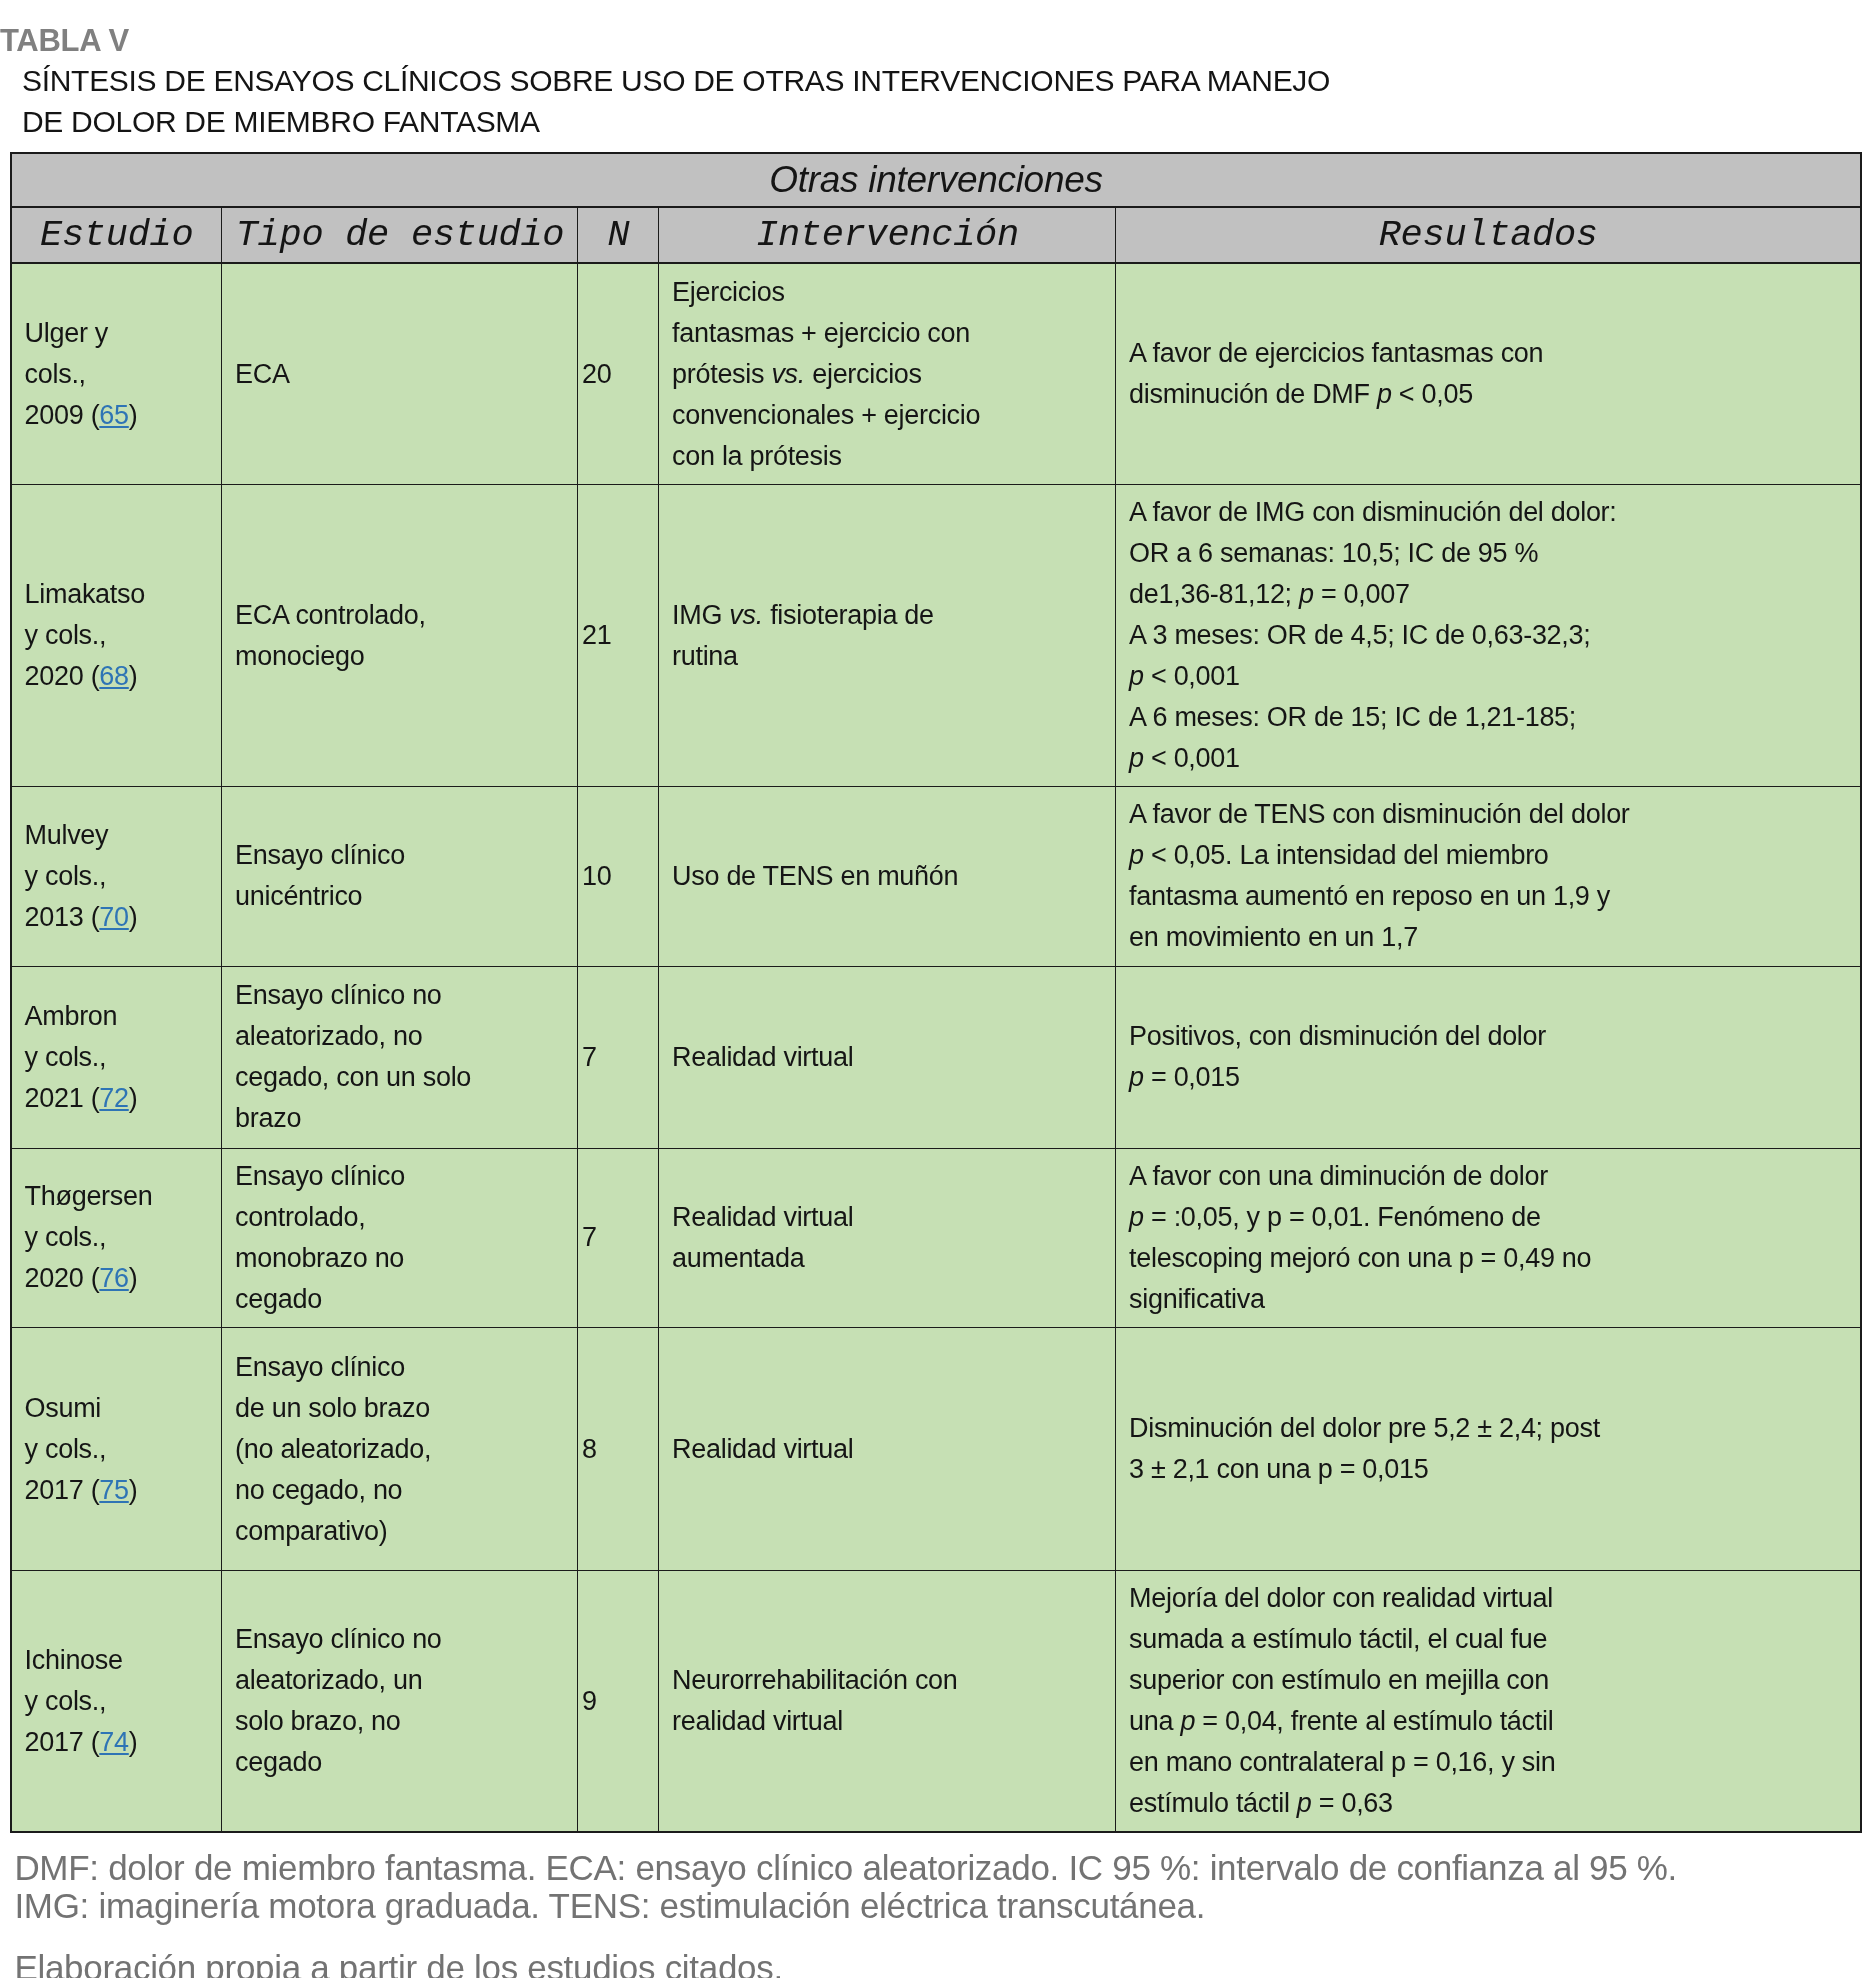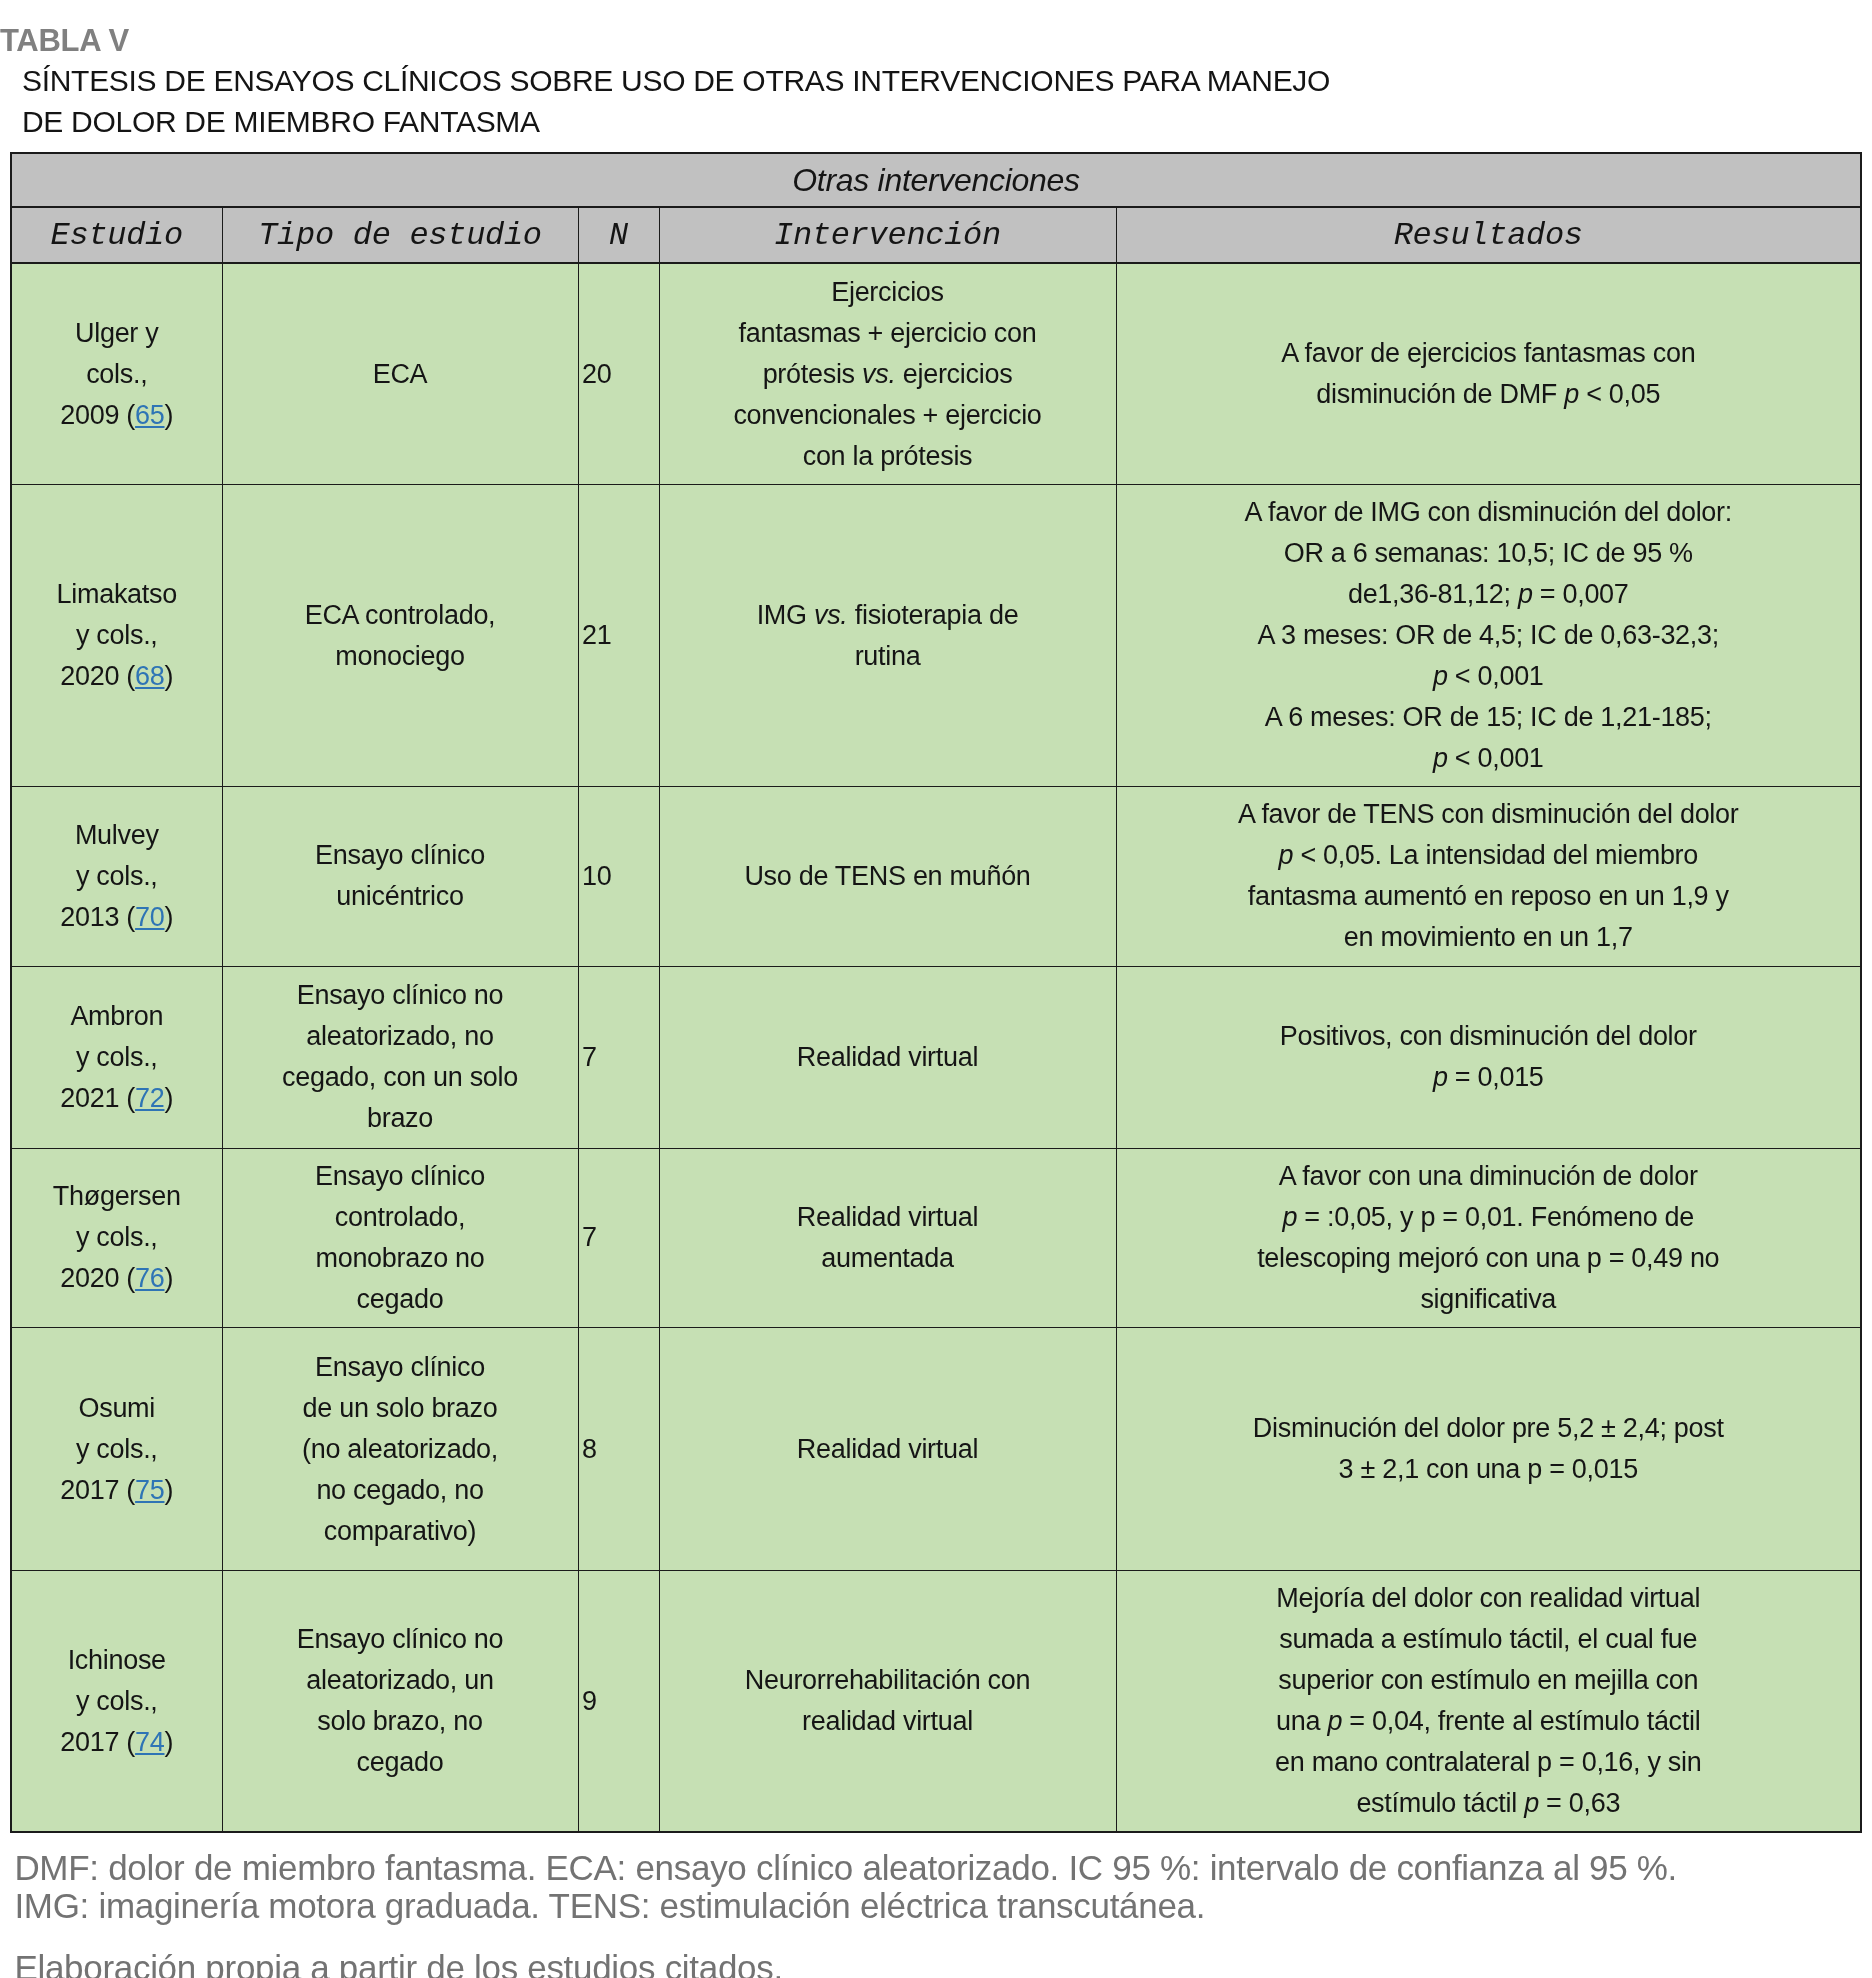--- a/index.html
+++ b/index.html
@@ -22,28 +22,28 @@
   table.main{
     border-collapse:collapse;table-layout:fixed;
     width:1851px;margin:10.8px auto 0;
     border:2.7px solid #1b1b1b;
   }
   col.c1{width:211px}col.c2{width:356px}col.c3{width:81px}col.c4{width:457px}col.c5{width:745px}
   th,td{border:1.8px solid #1b1b1b;}
   thead th{
     background:var(--header-gray);
     font-style:italic;font-weight:normal;
-    font-size:32px;text-align:center;vertical-align:middle;
+    font-size:37px;text-align:center;vertical-align:middle;
   }
   tr.group-row th{height:54px;border-bottom:2.7px solid #1b1b1b;}
   tr.col-headers th{height:56px;border-bottom:2.7px solid #1b1b1b;font-family:Liberation Mono, monospace;}
   tbody td{
     background:var(--cell-green);
     font-size:27px;line-height:41px;vertical-align:middle;
-    padding:7.2px 12.6px;text-align:center;
+    padding:7.2px 12.6px;text-align:left;
   }
   tbody td.c-n{text-align:left;padding:7.2px 3.6px;}
   tbody tr:nth-child(1){height:221px}
   tbody tr:nth-child(2){height:302px}
   tbody tr:nth-child(3){height:178px}
   tbody tr:nth-child(4){height:182px}
   tbody tr:nth-child(5){height:164px}
   tbody tr:nth-child(6){height:243px}
   tbody tr:nth-child(7){height:241px}
   a.ref{color:var(--link-blue);text-decoration:underline;cursor:pointer;}

